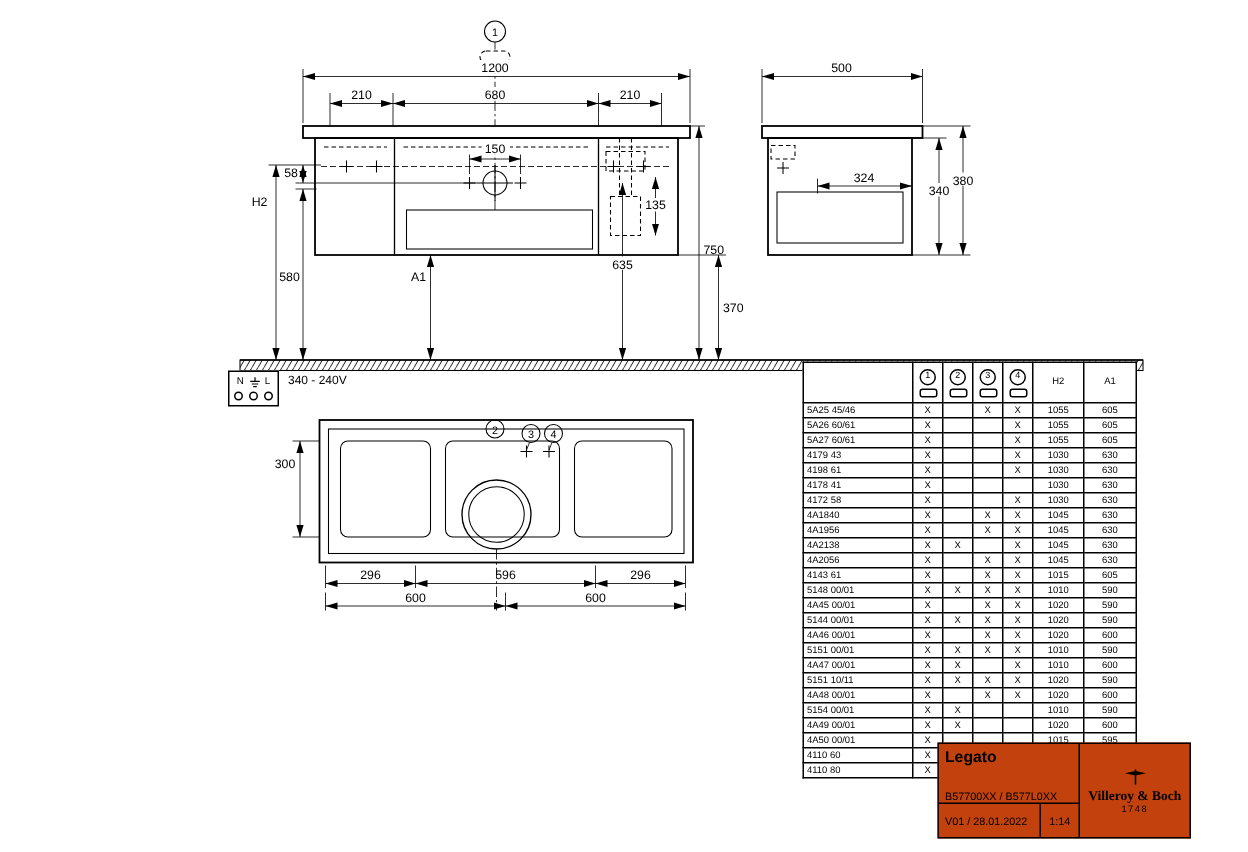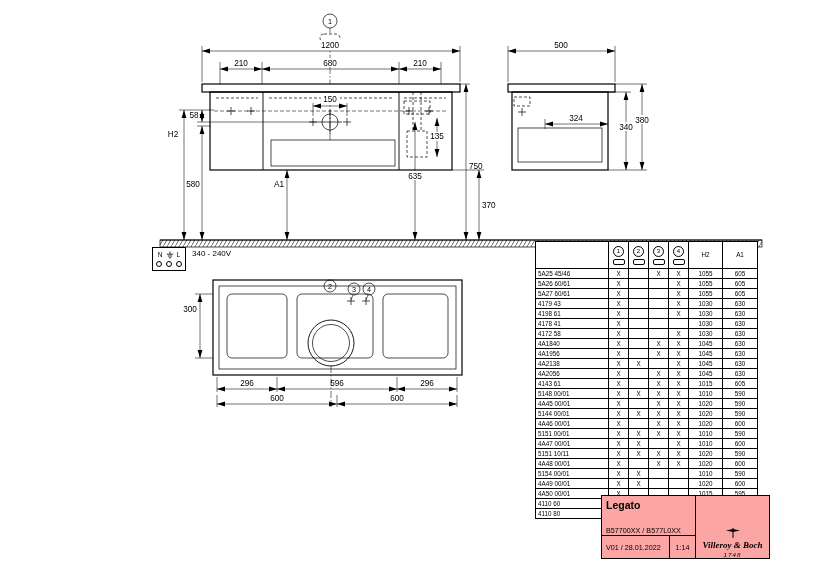--- a/index.html
+++ b/index.html
@@ -31,31 +31,31 @@
   
   .power-box{position:absolute;left:152px;top:247px;z-index:2;width:32px;height:22px;
              border:1px solid #000;background:#fff;display:flex;flex-direction:column;
              align-items:center;justify-content:center;gap:2px;}
   .power-row1{display:flex;align-items:center;gap:3px;font-size:6.5px;line-height:6px;}
   .power-row2{display:flex;gap:4px;}
   .dot{width:4px;height:4px;border:0.8px solid #000;border-radius:50%;}
   .voltage{position:absolute;left:192px;top:249px;z-index:2;font-size:8px;}
 
   
-  .title-block{position:absolute;left:601px;top:495px;z-index:3;width:167px;height:62px;
-               border:1.3px solid #000;background:#fca5a5;display:flex;}
+  .title-block{position:absolute;left:625px;top:495px;z-index:3;width:167px;height:62px;
+               border:1.3px solid #000;background:#c2410c;display:flex;}
   .tb-left{width:93px;border-right:1px solid #000;display:flex;flex-direction:column;}
   .tb-product{height:36px;border-bottom:1px solid #000;padding:3px 0 0 4px;}
   .tb-series{font-size:10.5px;font-weight:bold;}
   .tb-article{font-size:7.2px;margin-top:15px;}
   .tb-bottom{flex:1;display:flex;}
   .tb-version{width:63px;border-right:1px solid #000;font-size:7.2px;display:flex;
               align-items:center;padding-left:4px;}
   .tb-scale{flex:1;font-size:7.2px;display:flex;align-items:center;justify-content:center;}
-  .tb-logo{flex:1;display:flex;flex-direction:column;align-items:center;justify-content:flex-end;gap:1px;font-style:italic;}
+  .tb-logo{flex:1;display:flex;flex-direction:column;align-items:center;justify-content:center;gap:1px;}
   .tb-brand{font-family:"Liberation Serif",serif;font-weight:bold;font-size:9px;white-space:nowrap;}
   .tb-year{font-size:6.2px;letter-spacing:1px;}
 </style>
 </head>
 <body>
 
 <div class="page">
 
   <svg class="drawing" width="832" height="568" viewBox="0 0 832 568">
     <defs>

